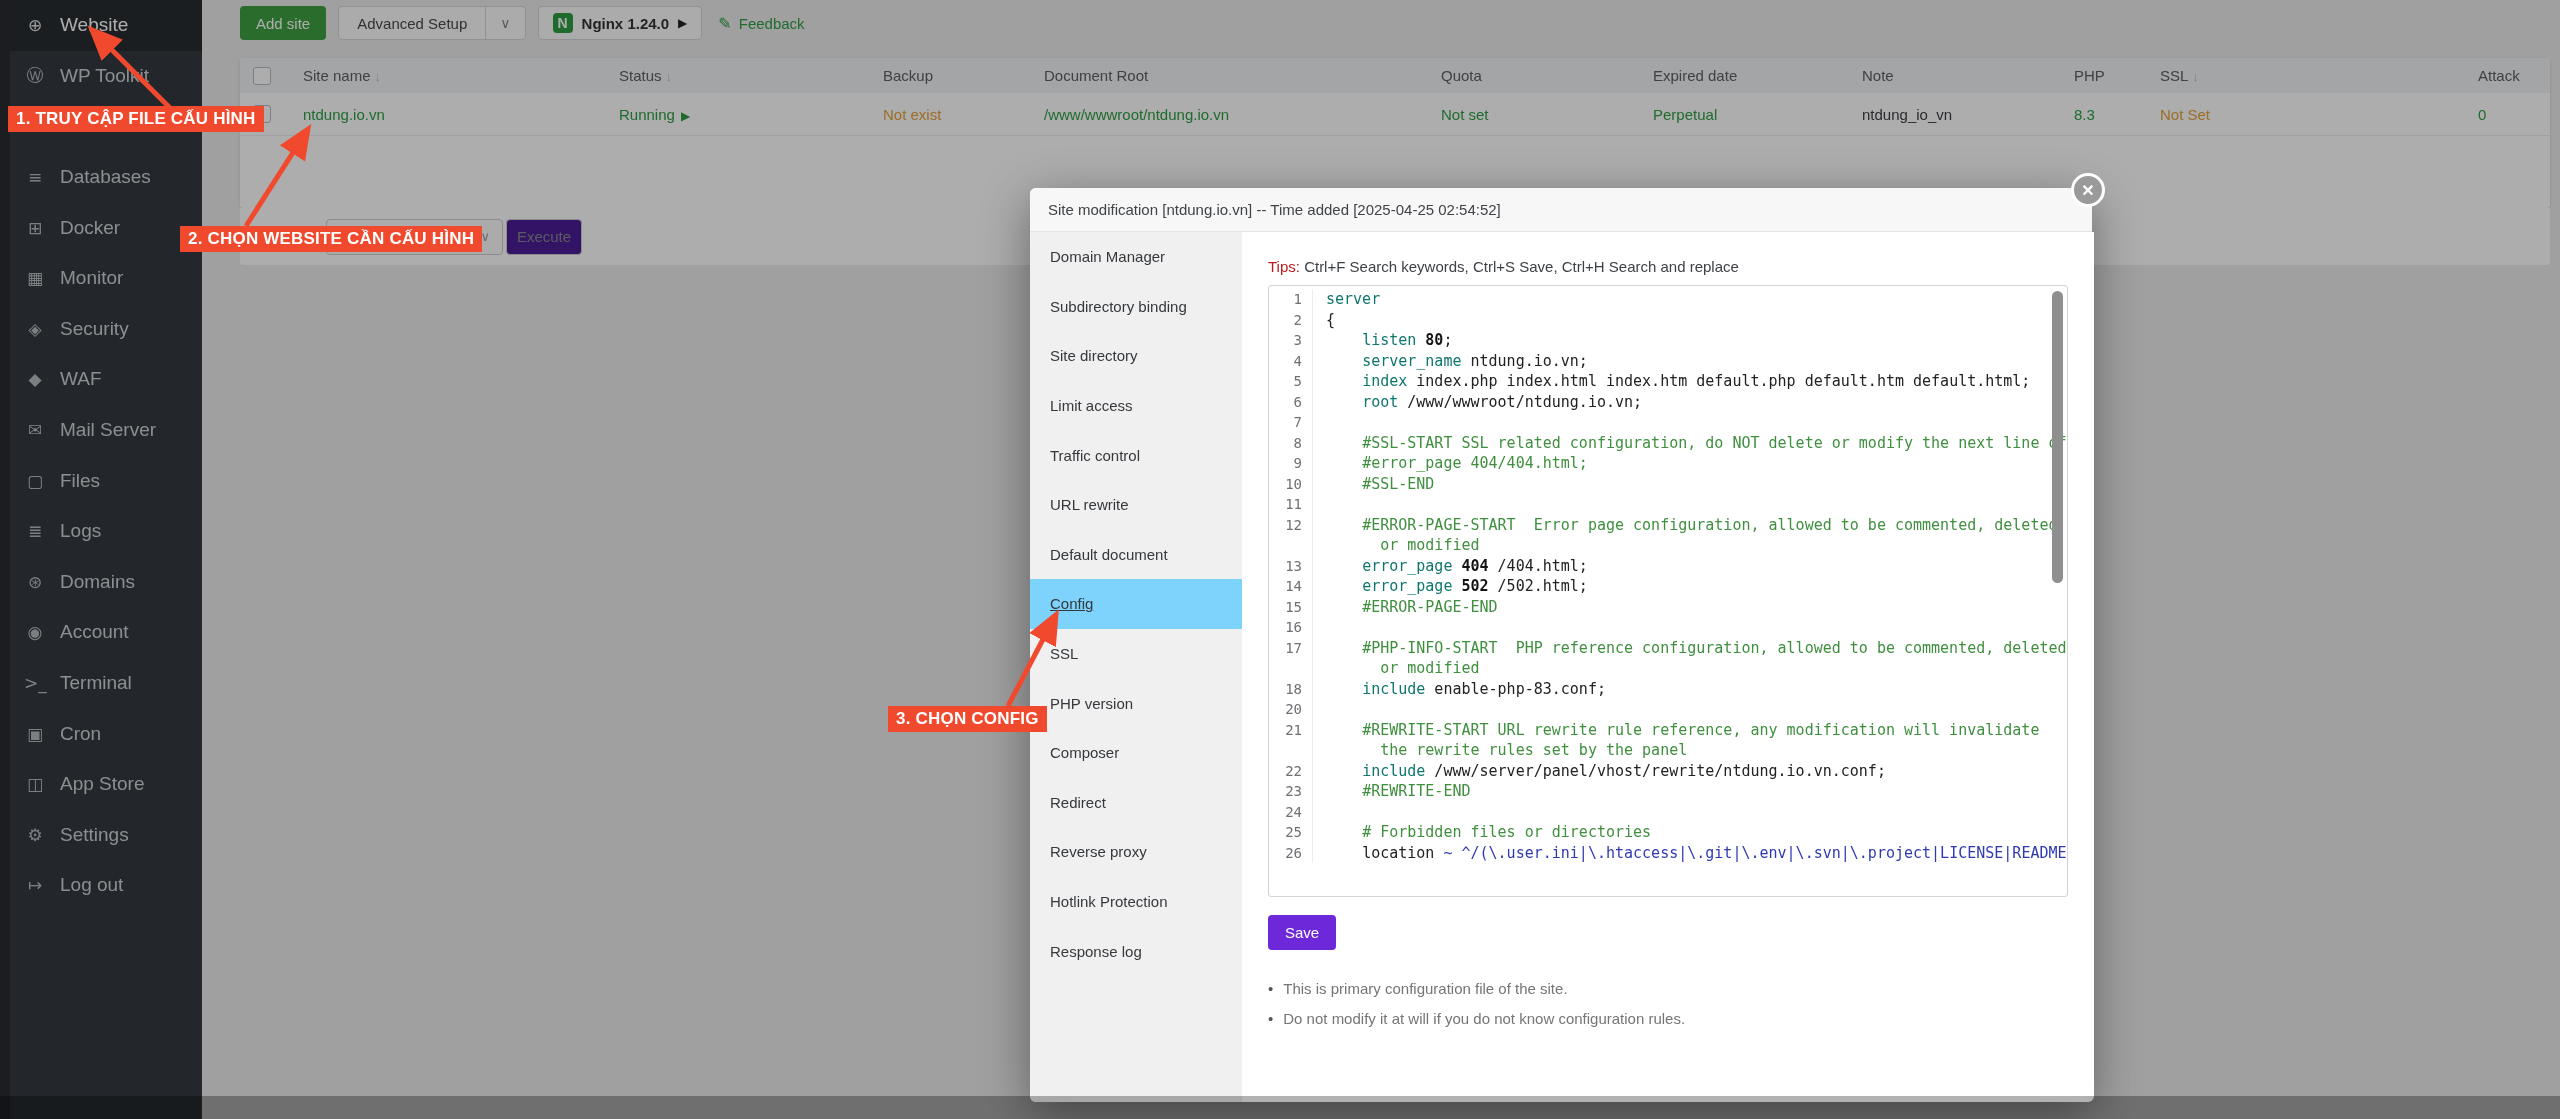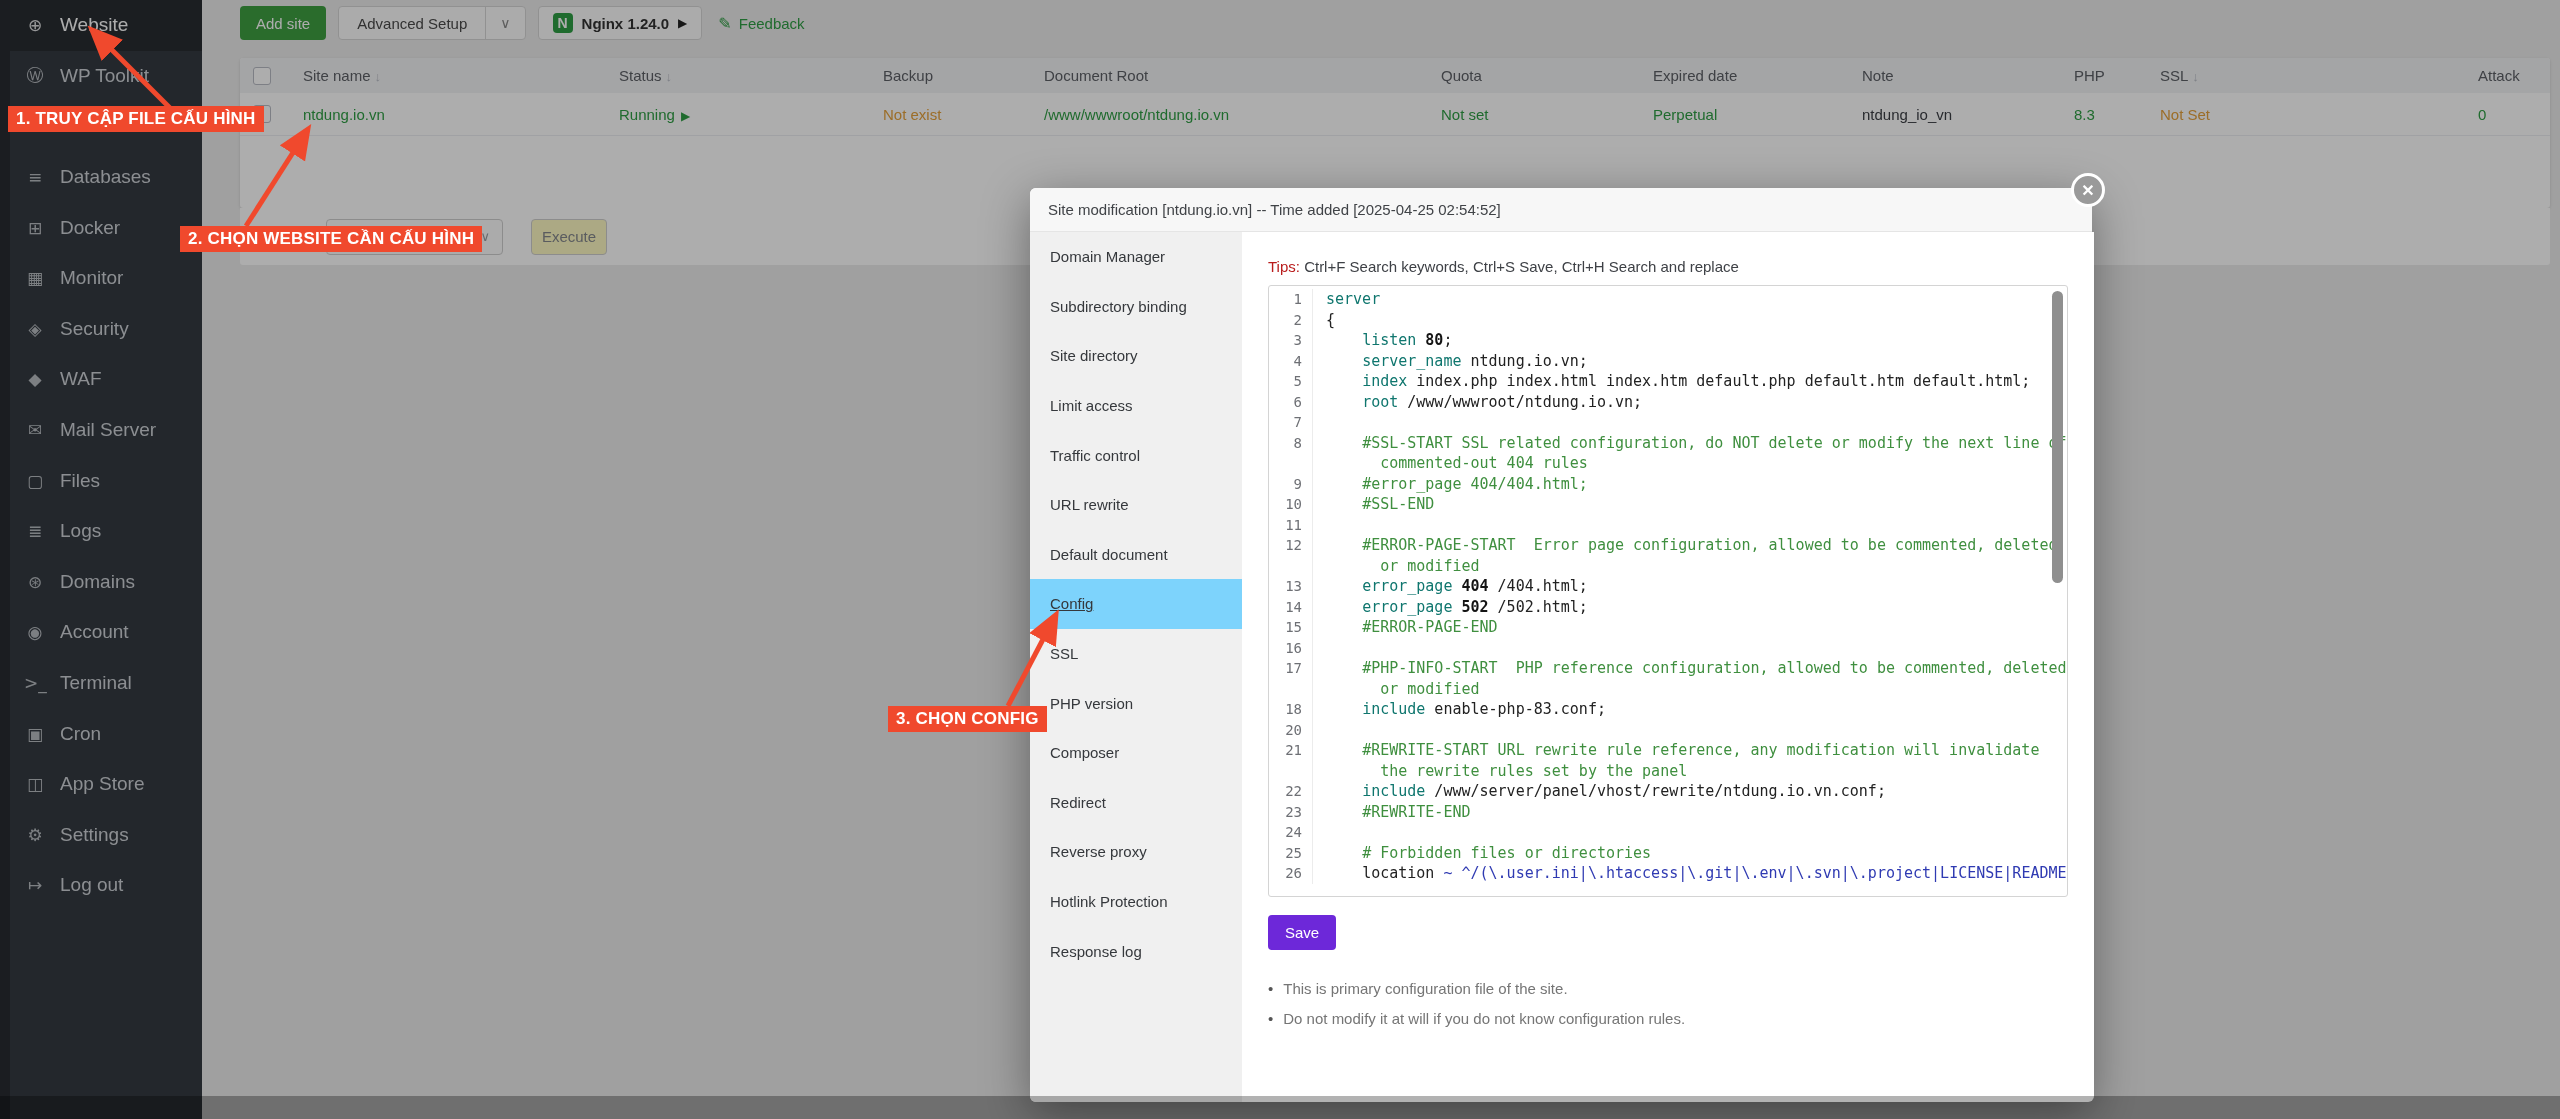--- a/index.html
+++ b/index.html
@@ -49,22 +49,22 @@
   .cb { width:18px; height:18px; border:1.5px solid #b8bcc4; border-radius:3px;
         background:#fff; margin-left:13px; cursor:pointer; }
   .c-green { color:#2f9e44; } .c-orange { color:#e6a23c; } .c-dark { color:#3c3f45; }
   .playtri { font-size:12px; margin-left:6px; }
   .batch { position:absolute; left:0; top:150px; width:100%; height:57px; background:#fff;
            display:flex; align-items:center; border-radius:0 0 3px 3px; }
   .sel { width:177px; height:36px; border:1px solid #cfcfcf; border-radius:4px; margin-left:55px;
          display:flex; align-items:center; justify-content:space-between; padding:0 12px;
          color:#9b9ea3; font-size:15px; background:#fcfcfc; cursor:pointer; }
   .sel .chev { color:#9b9ea3; font-size:13px; }
-  .btn-exec { width:76px; height:36px; border:1px solid #cfcfcf; border-radius:4px; margin-left:28px;
-              background:#fef9c3; color:#85888d; font-size:15px; cursor:pointer;
+  .btn-exec { width:76px; height:36px; border:1px solid #cfcfcf; border-radius:4px; margin-left:3px;
+              background:#4c1d95; color:#85888d; font-size:15px; cursor:pointer;
               font-family:"Liberation Sans", sans-serif;}
 
   
   .dim { position:absolute; inset:0; background:rgba(0,0,0,0.32); z-index:40; }
   .bottomband { position:absolute; left:0; top:1096px; width:2560px; height:23px;
                 background:rgba(0,0,0,0.30); z-index:80; }
 
   
   .modal { position:absolute; left:1030px; top:188px; width:1062px; height:914px; background:#fff;
            border-radius:6px; box-shadow:0 12px 48px rgba(0,0,0,.4); z-index:60; }
@@ -300,24 +300,20 @@
               </div>
               <div class="crow">
                 <div class="gut">7</div>
                 <div class="code">&nbsp;</div>
               </div>
               <div class="crow">
                 <div class="gut">8</div>
                 <div class="code"><span class="txt">    </span><span class="com">#SSL-START SSL related configuration, do NOT delete or modify the next line of</span></div>
               </div>
               <div class="crow">
-                <div class="gut"></div>
-                <div class="code"><span class="txt">      </span><span class="com">commented-out 404 rules</span></div>
-              </div>
-              <div class="crow">
                 <div class="gut">9</div>
                 <div class="code"><span class="txt">    </span><span class="com">#error_page 404/404.html;</span></div>
               </div>
               <div class="crow">
                 <div class="gut">10</div>
                 <div class="code"><span class="txt">    </span><span class="com">#SSL-END</span></div>
               </div>
               <div class="crow">
                 <div class="gut">11</div>
                 <div class="code">&nbsp;</div>

